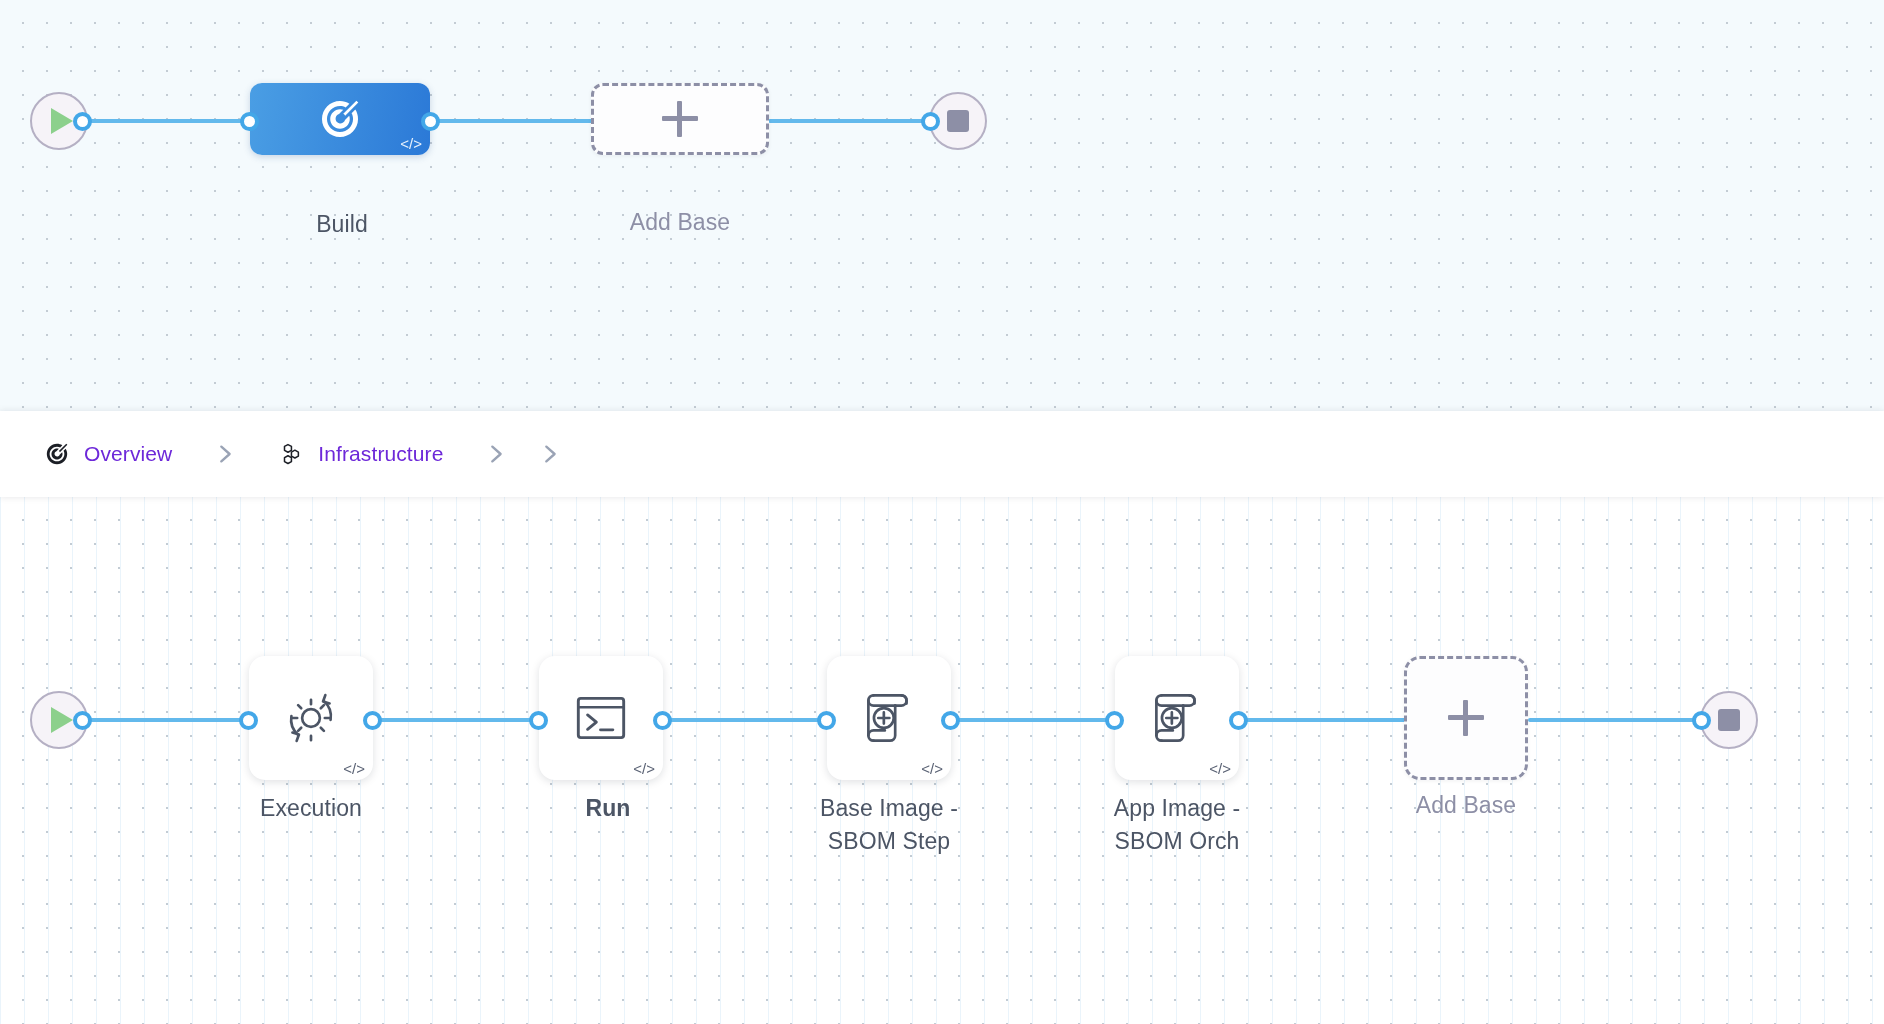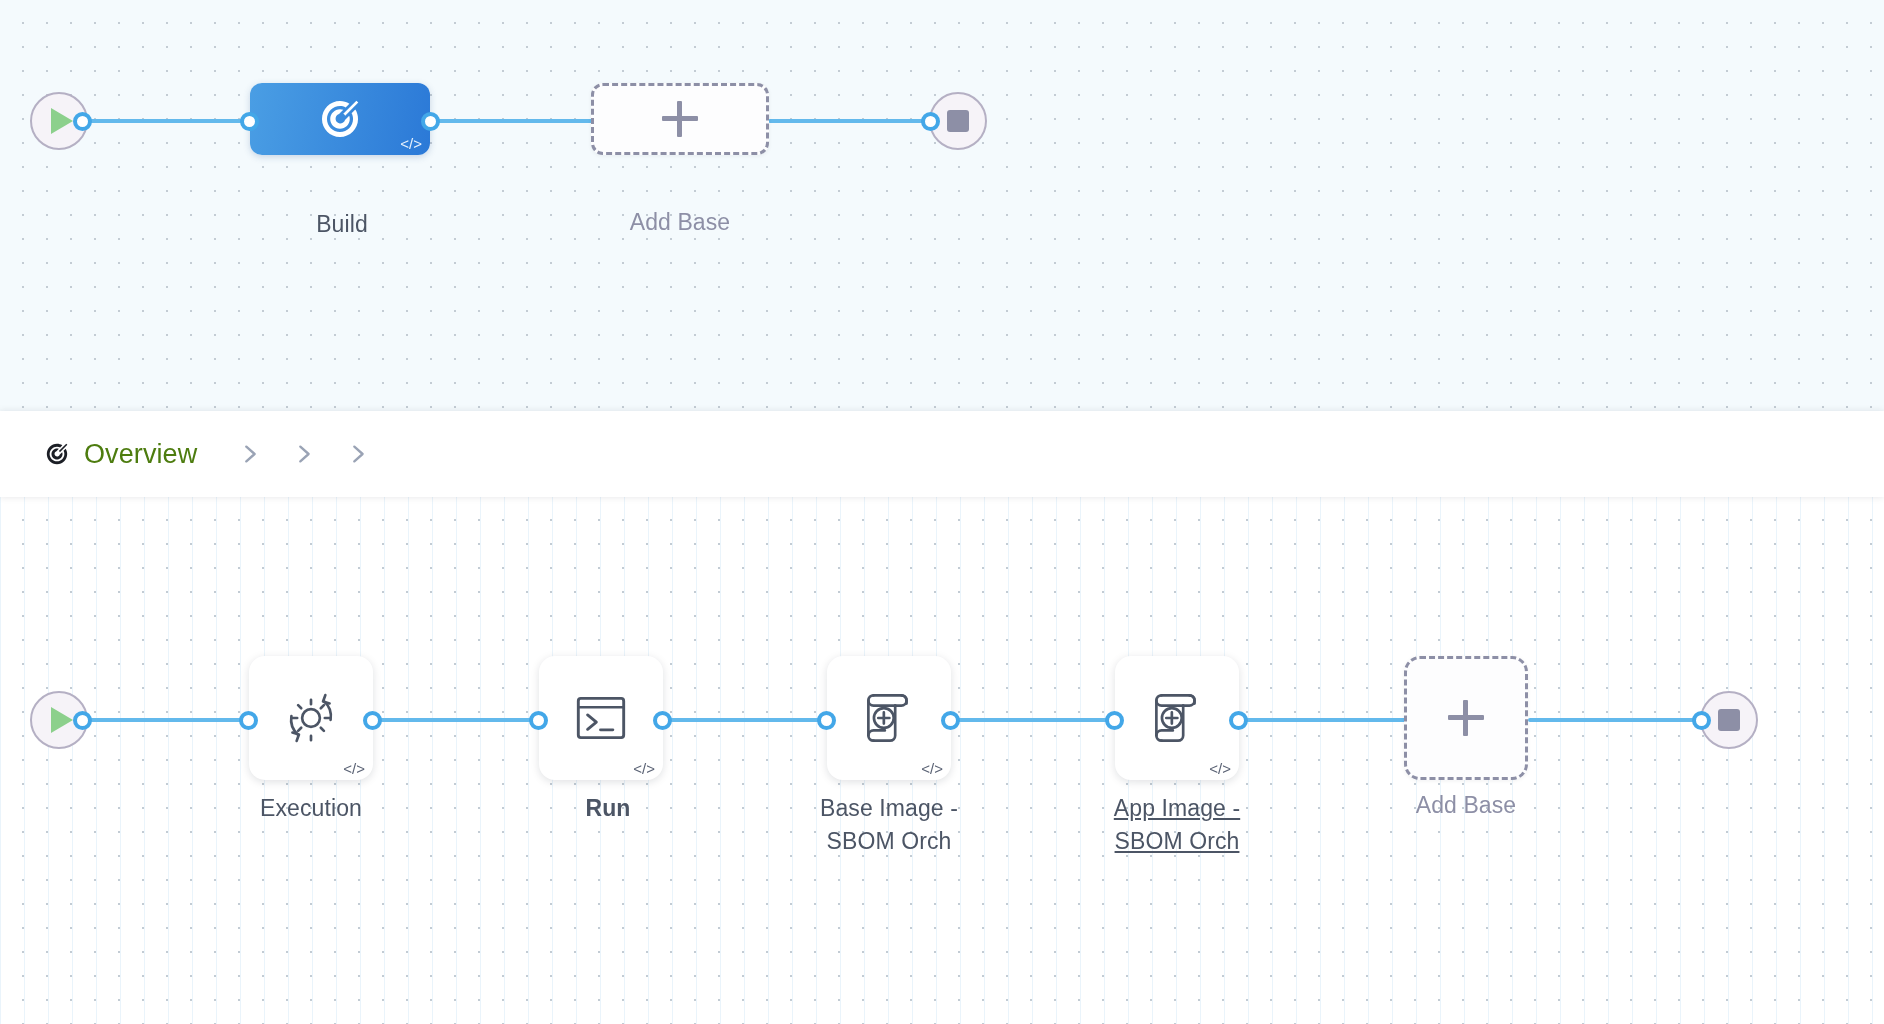--- a/index.html
+++ b/index.html
@@ -29,21 +29,21 @@
     padding-left: 18px;
     box-shadow: 0 -2px 6px rgba(16,24,40,0.05), 0 2px 6px rgba(16,24,40,0.06);
     z-index: 5;
   }
   .tab {
     display: flex; align-items: center; gap: 14px;
     height: 86px; padding: 0 26px;
     cursor: pointer; position: relative;
   }
   .tab .tab-label {
-    font-size: 27px; color: #4d7c0f; letter-spacing: 0.1px; white-space: nowrap;
+    font-size: 21px; color: #6d28d9; letter-spacing: 0.1px; white-space: nowrap;
   }
   .tab.active .tab-label { font-weight: bold; }
   .tab.active::after {
     content: ""; position: absolute; left: 0; right: 0; bottom: 0;
     height: 5px; background: #1b6fd6;
   }
   .tab-icon { width: 26px; height: 26px; display: block; flex: none; }
   .tab-sep {
     width: 54px; display: flex; align-items: center; justify-content: center;
     color: #9aa3b5; flex: none;
@@ -182,20 +182,28 @@
       </svg>
       <span class="tab-label">Overview</span>
     </div>
 
     <div class="tab-sep">
       <svg viewBox="0 0 24 24">
         <path d="M8 4l9 8-9 8" fill="none" stroke="#9aa3b5" stroke-width="2.6" stroke-linecap="round" stroke-linejoin="round"></path>
       </svg>
     </div>
 
+    <div class="tab">
+      <svg class="tab-icon" viewBox="0 0 24 24">
+        <path d="M9.2 3.3 12.4 5v3.6L9.2 10.4 6 8.6V5z" fill="none" stroke="#1c1f26" stroke-width="1.4" stroke-linejoin="round"></path>
+        <path d="M15.6 8.5 18.8 10.3v3.6l-3.2 1.8-3.2-1.8v-3.6z" fill="none" stroke="#1c1f26" stroke-width="1.4" stroke-linejoin="round"></path>
+        <path d="M9.2 13.6 12.4 15.4V19l-3.2 1.8L6 19v-3.6z" fill="none" stroke="#1c1f26" stroke-width="1.4" stroke-linejoin="round"></path>
+      </svg>
+      <span class="tab-label">Infrastructure</span>
+    </div>
 
     <div class="tab-sep">
       <svg viewBox="0 0 24 24">
         <path d="M8 4l9 8-9 8" fill="none" stroke="#9aa3b5" stroke-width="2.6" stroke-linecap="round" stroke-linejoin="round"></path>
       </svg>
     </div>
 
 
     <div class="tab-sep">
       <svg viewBox="0 0 24 24">
@@ -260,40 +268,40 @@
           <path d="M17 54a5 5 0 0 1-5-5v0a5 5 0 0 1 5-5h11"></path>
           <circle cx="27" cy="32" r="9.6"></circle>
           <path d="M27 26.6v10.8M21.6 32h10.8"></path>
         </g>
       </svg>
       <span class="code-badge">&lt;/&gt;</span>
     </div>
     <div class="port" style="left:817px; top:214px;"></div>
     <div class="port" style="left:941px; top:214px;"></div>
     <div class="node-label" style="left:777px; top:295px; width:224px;">Base Image -
-SBOM Orch</div>
+SBOM Step</div>
 
     <div class="step-node" style="left:1115px; top:159px;">
       <svg viewBox="0 0 64 64">
         <g fill="none" stroke="#4c5565" stroke-width="2.6" stroke-linecap="round" stroke-linejoin="round">
           <path d="M17 10h27a5 5 0 0 1 0 10h-6"></path>
           <path d="M44 10a5 5 0 0 1 5 5v3"></path>
           <path d="M17 10a5 5 0 0 0-5 5v0a5 5 0 0 0 5 5h21"></path>
           <path d="M38 20v29a5 5 0 0 1-5 5H17"></path>
           <path d="M12 15v34"></path>
           <path d="M17 54a5 5 0 0 1-5-5v0a5 5 0 0 1 5-5h11"></path>
           <circle cx="27" cy="32" r="9.6"></circle>
           <path d="M27 26.6v10.8M21.6 32h10.8"></path>
         </g>
       </svg>
       <span class="code-badge">&lt;/&gt;</span>
     </div>
     <div class="port" style="left:1105px; top:214px;"></div>
     <div class="port" style="left:1229px; top:214px;"></div>
-    <div class="node-label" style="left:1065px; top:295px; width:224px;text-decoration:underline;">App Image -
+    <div class="node-label" style="left:1065px; top:295px; width:224px;">App Image -
 SBOM Orch</div>
 
     <div class="add-node add-step-node" style="left:1404px; top:159px;">
       <div class="plus"></div>
     </div>
     <div class="node-label muted" style="left:1354px; top:292px; width:224px;">Add Base</div>
 
     <div class="port" style="left:1692px; top:214px;"></div>
     <div class="term-node" style="left:1700px; top:194px;">
       <div class="stop-sq"></div>

